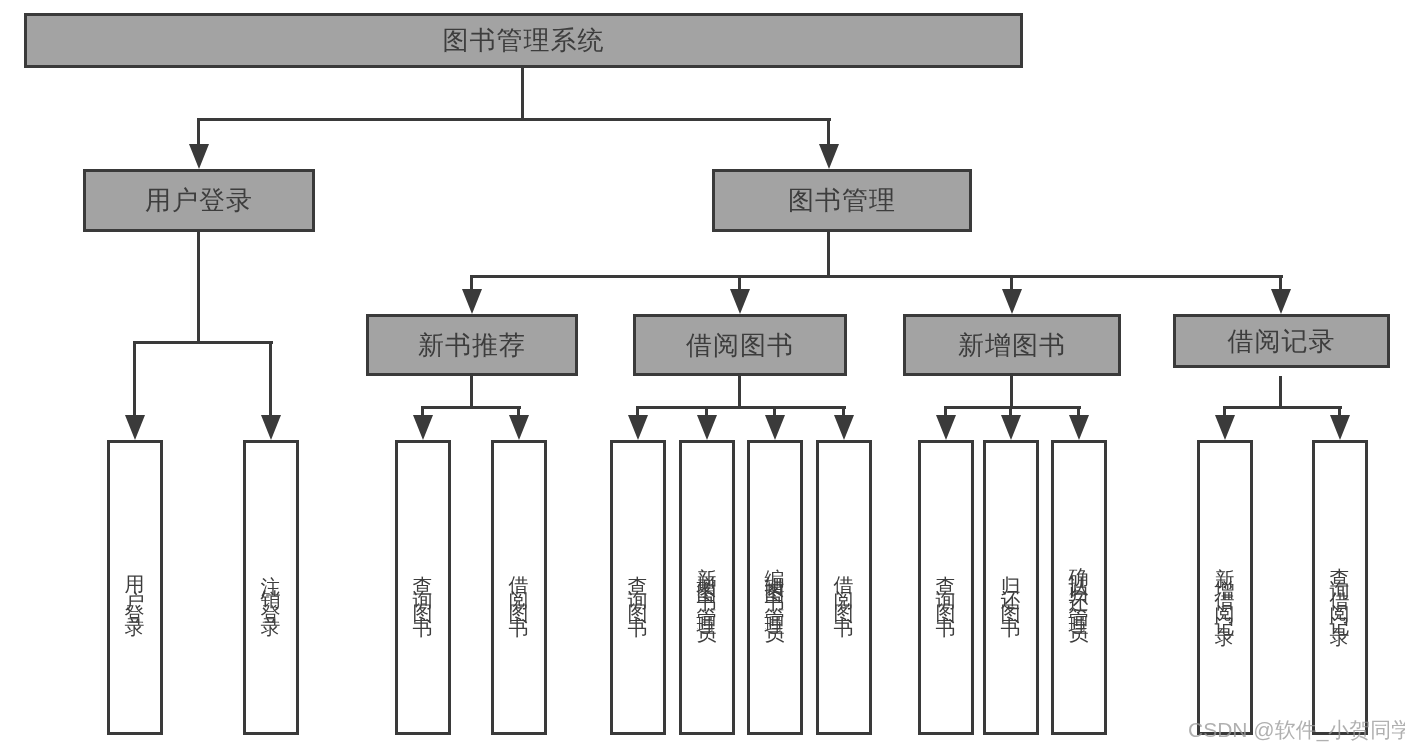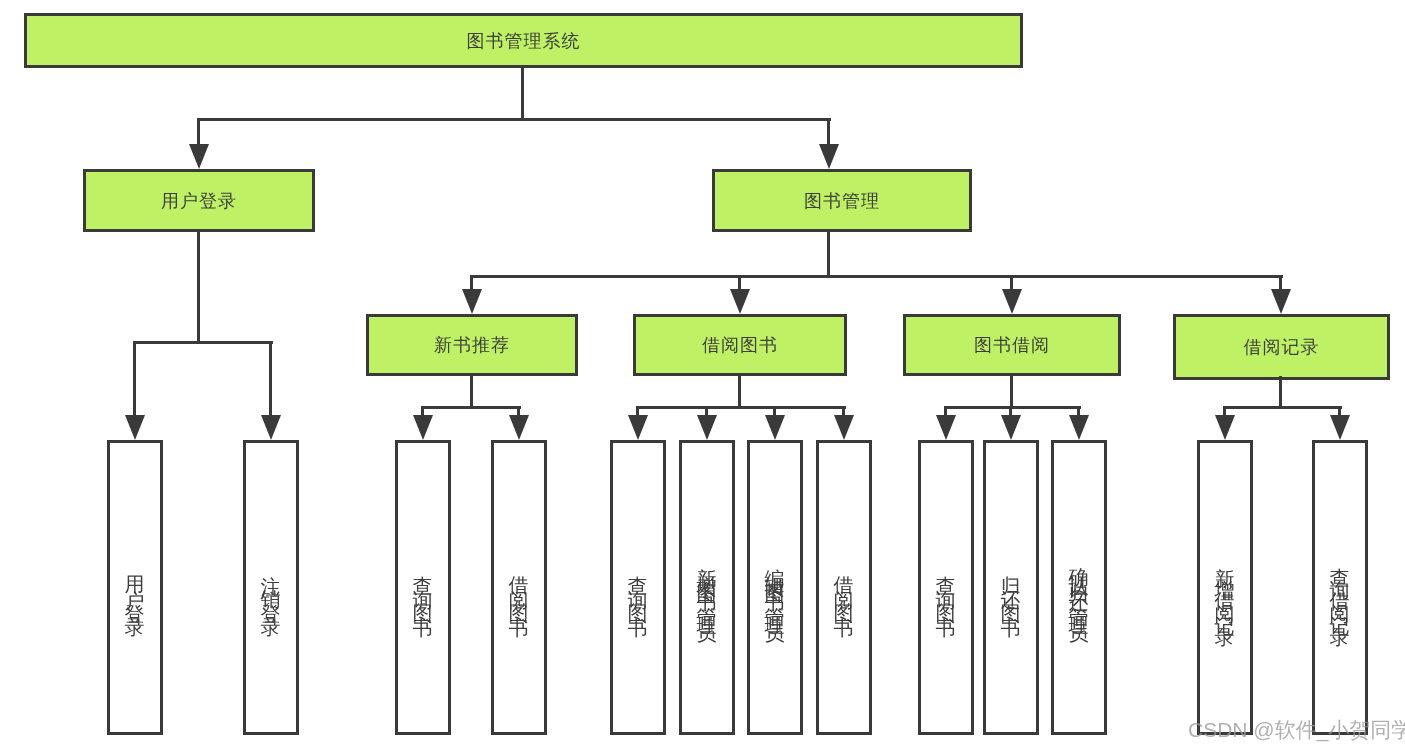--- a/index.html
+++ b/index.html
@@ -2,23 +2,23 @@
 <html><head>
 <meta charset="utf-8">
 <style>
   html,body{margin:0;padding:0;background:#fff;}
   #canvas{
     position:relative;width:1405px;height:747px;background:#fff;overflow:hidden;
     font-family:"Liberation Sans","DejaVu Sans",sans-serif;
     --line:#3a3a3a;--text:#3d3d3d;
   }
   .hbox{
-    position:absolute;box-sizing:border-box;border:3px solid var(--line);background:#bef264;
+    position:absolute;box-sizing:border-box;border:3px solid var(--line);background:#a3a3a3;
     display:flex;align-items:center;justify-content:center;
-    font-size:18px;color:var(--text);letter-spacing:1px;
+    font-size:26px;color:var(--text);letter-spacing:1px;
   }
   .vbox{
     position:absolute;box-sizing:border-box;border:3px solid var(--line);background:#fff;
     width:56px;top:440px;height:295px;
     display:flex;align-items:center;justify-content:center;
   }
   .vtext{
     writing-mode:vertical-rl;text-orientation:mixed;
     font-size:20px;color:var(--text);letter-spacing:14px;line-height:1;
     white-space:nowrap;
@@ -67,22 +67,22 @@
   <div class="vline" style="left:738px;top:275px;height:16px;"></div>
   <div class="vline" style="left:1010px;top:275px;height:16px;"></div>
   <div class="vline" style="left:1279px;top:275px;height:16px;"></div>
   <div class="arrow" style="left:462px;top:289px;"></div>
   <div class="arrow" style="left:730px;top:289px;"></div>
   <div class="arrow" style="left:1002px;top:289px;"></div>
   <div class="arrow" style="left:1271px;top:289px;"></div>
 
   <div class="hbox" style="left:366px;top:314px;width:212px;height:62px;">新书推荐</div>
   <div class="hbox" style="left:633px;top:314px;width:214px;height:62px;">借阅图书</div>
-  <div class="hbox" style="left:903px;top:314px;width:218px;height:62px;">图书借阅</div>
-  <div class="hbox" style="left:1173px;top:314px;width:217px;height:66px;">借阅记录</div>
+  <div class="hbox" style="left:903px;top:314px;width:218px;height:62px;">新增图书</div>
+  <div class="hbox" style="left:1173px;top:314px;width:217px;height:54px;">借阅记录</div>
 
   <div class="vline" style="left:470px;top:376px;height:30px;"></div>
   <div class="hline" style="left:421px;top:406px;width:100px;"></div>
   <div class="vline" style="left:421px;top:406px;height:12px;"></div>
   <div class="vline" style="left:517px;top:406px;height:12px;"></div>
   <div class="arrow" style="left:413px;top:415px;"></div>
   <div class="arrow" style="left:509px;top:415px;"></div>
 
   <div class="vline" style="left:738px;top:376px;height:30px;"></div>
   <div class="hline" style="left:636px;top:406px;width:210px;"></div>

